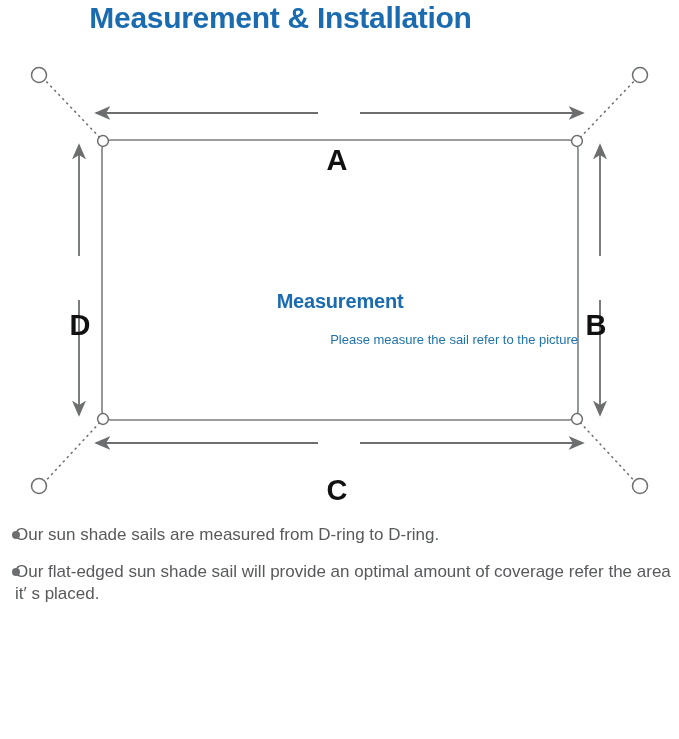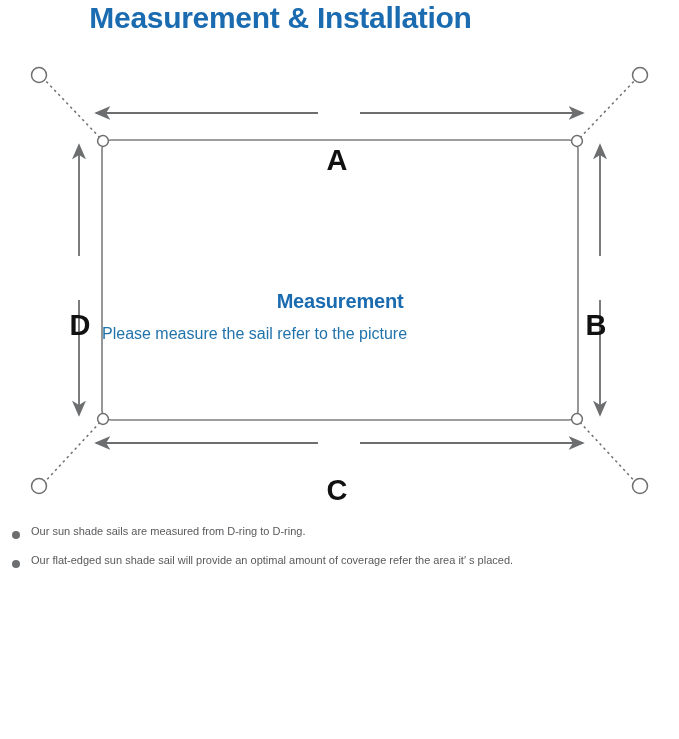--- a/index.html
+++ b/index.html
@@ -65,40 +65,40 @@
     width: 476px;
     text-align: center;
     font-size: 20px;
     font-weight: bold;
     color: #1a6bb0;
     letter-spacing: -0.2px;
   }
   #sail-caption-sub {
     position: absolute;
     left: 102px;
-    top: 277px;
+    top: 284px;
     width: 476px;
-    text-align: left;
-    font-size: 16px;
+    text-align: right;
+    font-size: 13px;
     font-weight: normal;
     color: #2173ac;
   }
 
   
   #notes-list {
     position: absolute;
     left: 0;
     top: 524px;
     width: 679px;
   }
   .note-item {
     position: relative;
-    padding-left: 31px;
+    padding-left: 15px;
     margin-bottom: 14px;
-    font-size: 11px;
+    font-size: 17px;
     line-height: 1.33;
     color: #58595b;
     padding-right: 6px;
   }
   .note-bullet {
     position: absolute;
     left: 12px;
     top: 7px;
     width: 8px;
     height: 8px;

